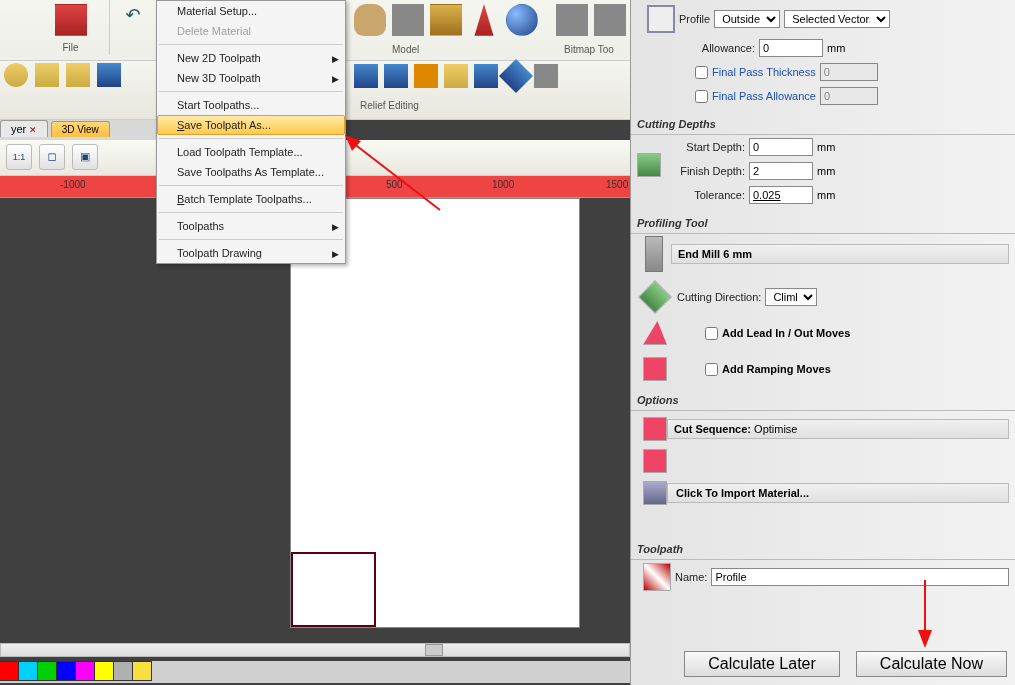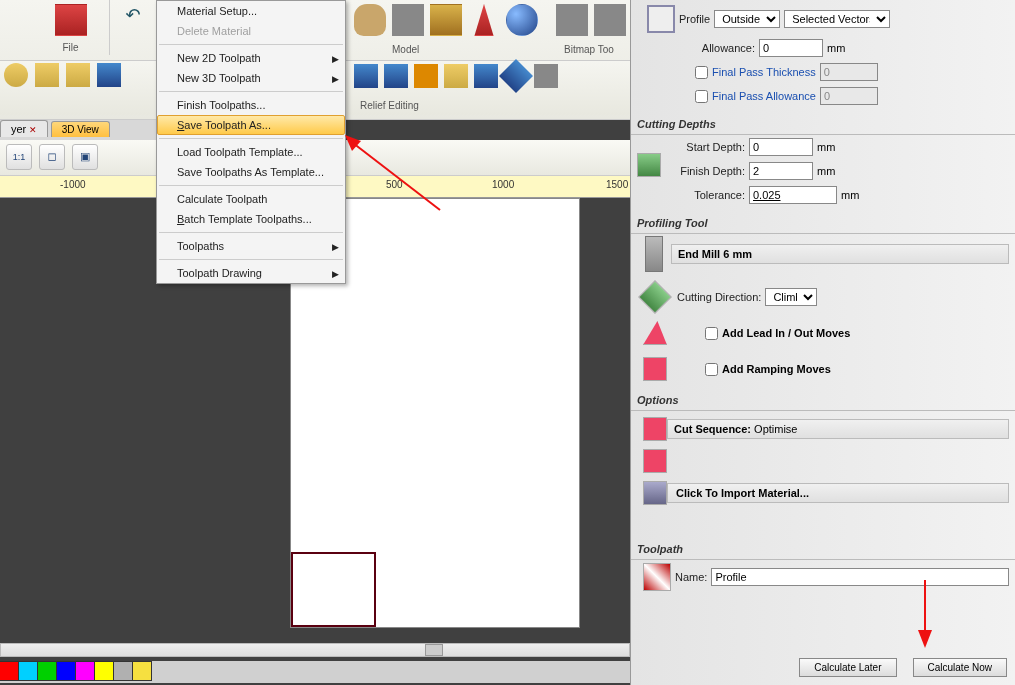--- a/index.html
+++ b/index.html
@@ -21,21 +21,21 @@
 .eation { position: absolute; top: 103px; left: 0; font-size: 10px; color: #444; }
 
 .tabbar { position: absolute; top: 120px; left: 0; width: 160px; height: 20px; background: #d8d8d8; }
 .tab { display: inline-block; padding: 2px 10px; border: 1px solid #999; border-bottom: none; border-radius: 3px 3px 0 0; font-size: 10px; }
 .tab.inactive { background: #e8e8e8; }
 .tab.active { background: linear-gradient(#ffd77a,#ffc040); }
 
 .toolbar { position: absolute; top: 140px; left: 0; width: 630px; height: 36px; background: linear-gradient(#fafaf5,#e8e8e0); border-bottom: 1px solid #ccc; padding-left: 4px; }
 .tb-btn { width: 26px; height: 26px; display: inline-block; border: 1px solid #bbb; border-radius: 3px; margin: 4px 2px; background: linear-gradient(#fff,#e0e0e0); vertical-align: middle; }
 
-.ruler { position: absolute; top: 176px; left: 0; width: 630px; height: 22px; background: #fef9c3; border-bottom: 1px solid #999; }
+.ruler { position: absolute; top: 176px; left: 0; width: 630px; height: 22px; background: #ef4444; border-bottom: 1px solid #999; }
 .tick-label { position: absolute; top: 3px; font-size: 10px; color: #333; }
 
 .canvas { position: absolute; top: 198px; left: 0; width: 630px; height: 445px; background: #404040; }
 .page { position: absolute; top: 0; left: 290px; width: 290px; height: 430px; background: #fff; border: 1px solid #888; }
 .sel-rect { position: absolute; left: 0; bottom: 0; width: 85px; height: 75px; border: 2px solid #5a0010; }
 
 .hscroll { position: absolute; top: 643px; left: 0; width: 630px; height: 14px; background: linear-gradient(#eee,#ddd); border: 1px solid #bbb; }
 .hscroll-thumb { position: absolute; left: 424px; top: 0; width: 18px; height: 12px; background: #ccc; border: 1px solid #999; }
 
 .palette { position: absolute; top: 661px; left: 0; width: 630px; height: 22px; background: #d0d0d0; }
@@ -52,21 +52,21 @@
 .arrow-red1 { position: absolute; top: 135px; left: 345px; width: 100px; height: 80px; z-index: 200; pointer-events: none; }
 .arrow-red2 { position: absolute; top: 580px; left: 910px; width: 30px; height: 70px; z-index: 200; pointer-events: none; }
 
 .panel { position: absolute; top: 0; right: 0; width: 385px; height: 685px; background: linear-gradient(90deg,#e4e4e4,#f2f2f2); border-left: 1px solid #999; overflow: hidden; padding-top: 2px; }
 .sec-head { font-weight: bold; font-style: italic; color: #333; padding: 4px 6px; border-bottom: 1px solid #bbb; margin-top: 6px; }
 .row { padding: 3px 6px; display: flex; align-items: center; gap: 4px; }
 .row .lbl { min-width: 78px; text-align: right; color: #222; }
 .row .lbl-left { color: #222; }
 input[type=text], select { border: 1px solid #888; background: #fff; height: 18px; padding: 1px 3px; font-size: 11px; }
 input[type=checkbox] { width: 13px; height: 13px; }
-.btn3d { border: 1px solid #888; background: linear-gradient(#fafafa,#dcdcdc); padding: 3px 14px; font-size: 10px; cursor: pointer; }
+.btn3d { border: 1px solid #888; background: linear-gradient(#fafafa,#dcdcdc); padding: 3px 23px; font-size: 16px; cursor: pointer; }
 .tool-icon { width: 18px; height: 36px; background: linear-gradient(#bbb,#888); border: 1px solid #777; margin: 0 8px; }
 .mini-icon { width: 24px; height: 24px; display: inline-block; border: 1px solid #aaa; margin-left: 6px; background: #eee; }
 input.dis { background: #e8e8e8; color: #888; }
 .toolname-row { display: flex; align-items: center; padding: 2px 6px; }
 .tool-desc { flex: 1; background: linear-gradient(#f0f0f0,#e0e0e0); border: 1px solid #bbb; padding: 3px 6px; font-weight: bold; }
 .mat-btn { background: linear-gradient(#f0f0f0,#e0e0e0); border: 1px solid #bbb; padding: 3px 8px; font-weight: bold; flex: 1; }
 .btnrow { position: absolute; bottom: 8px; left: 0; right: 0; padding: 0 8px; display: flex; gap: 16px; justify-content: flex-end; }
 .top-cut { font-weight: bold; font-style: italic; color: #333; padding: 0 6px; }
 </style>
 </head>
@@ -146,27 +146,26 @@
   <span class="swatch" style="background:#ff0000"></span><span class="swatch" style="background:#00d0ff"></span><span class="swatch" style="background:#00d000"></span><span class="swatch" style="background:#0000ff"></span><span class="swatch" style="background:#ff00ff"></span><span class="swatch" style="background:#ffff00"></span><span class="swatch" style="background:#b0b0b0"></span><span class="swatch" style="background:#f6e040"></span>
 </div>
 
 <div class="menu">
   <div class="item">Material Setup...</div>
   <div class="item disabled">Delete Material</div>
   <div class="sep"></div>
   <div class="item"><span>New 2D Toolpath</span><span class="arrow">▶</span></div>
   <div class="item"><span>New 3D Toolpath</span><span class="arrow">▶</span></div>
   <div class="sep"></div>
-  <div class="item">Finish Toolpaths...</div>
+  <div class="item">Start Toolpaths...</div>
   <div class="item highlight"><span class="u">S</span><span>ave Toolpath As...</span></div>
   <div class="sep"></div>
   <div class="item">Load Toolpath Template...</div>
   <div class="item">Save Toolpaths As Template...</div>
   <div class="sep"></div>
-  <div class="item">Calculate Toolpath</div>
   <div class="item"><span class="u">B</span><span>atch Template Toolpaths...</span></div>
   <div class="sep"></div>
   <div class="item"><span>Toolpaths</span><span class="arrow">▶</span></div>
   <div class="sep"></div>
   <div class="item"><span>Toolpath Drawing</span><span class="arrow">▶</span></div>
 </div>
 
 <svg class="arrow-red1">
     <line x1="95" y1="75" x2="8" y2="8" stroke="#e11" stroke-width="2"></line>
     <polygon points="0,0 16,6 7,16" fill="#e11"></polygon>
@@ -210,21 +209,21 @@
           <input type="text" style="width: 64px;" value="0">
           <span>mm</span>
         </div>
       <div class="row">
           <span class="lbl">Finish Depth:</span>
           <input type="text" style="width: 64px;" value="2">
           <span>mm</span>
         </div>
       <div class="row">
           <span class="lbl">Tolerance:</span>
-          <input type="text" style="width: 88px; text-decoration: underline;" value="0.025">
+          <input type="text" style="width: 64px; text-decoration: underline;" value="0.025">
           <span>mm</span>
         </div>
     </div>
   </div>
 
   <div class="sec-head">Profiling Tool</div>
   <div class="toolname-row">
     <div class="tool-icon"></div>
     <div class="tool-desc">End Mill 6 mm</div>
   </div>

